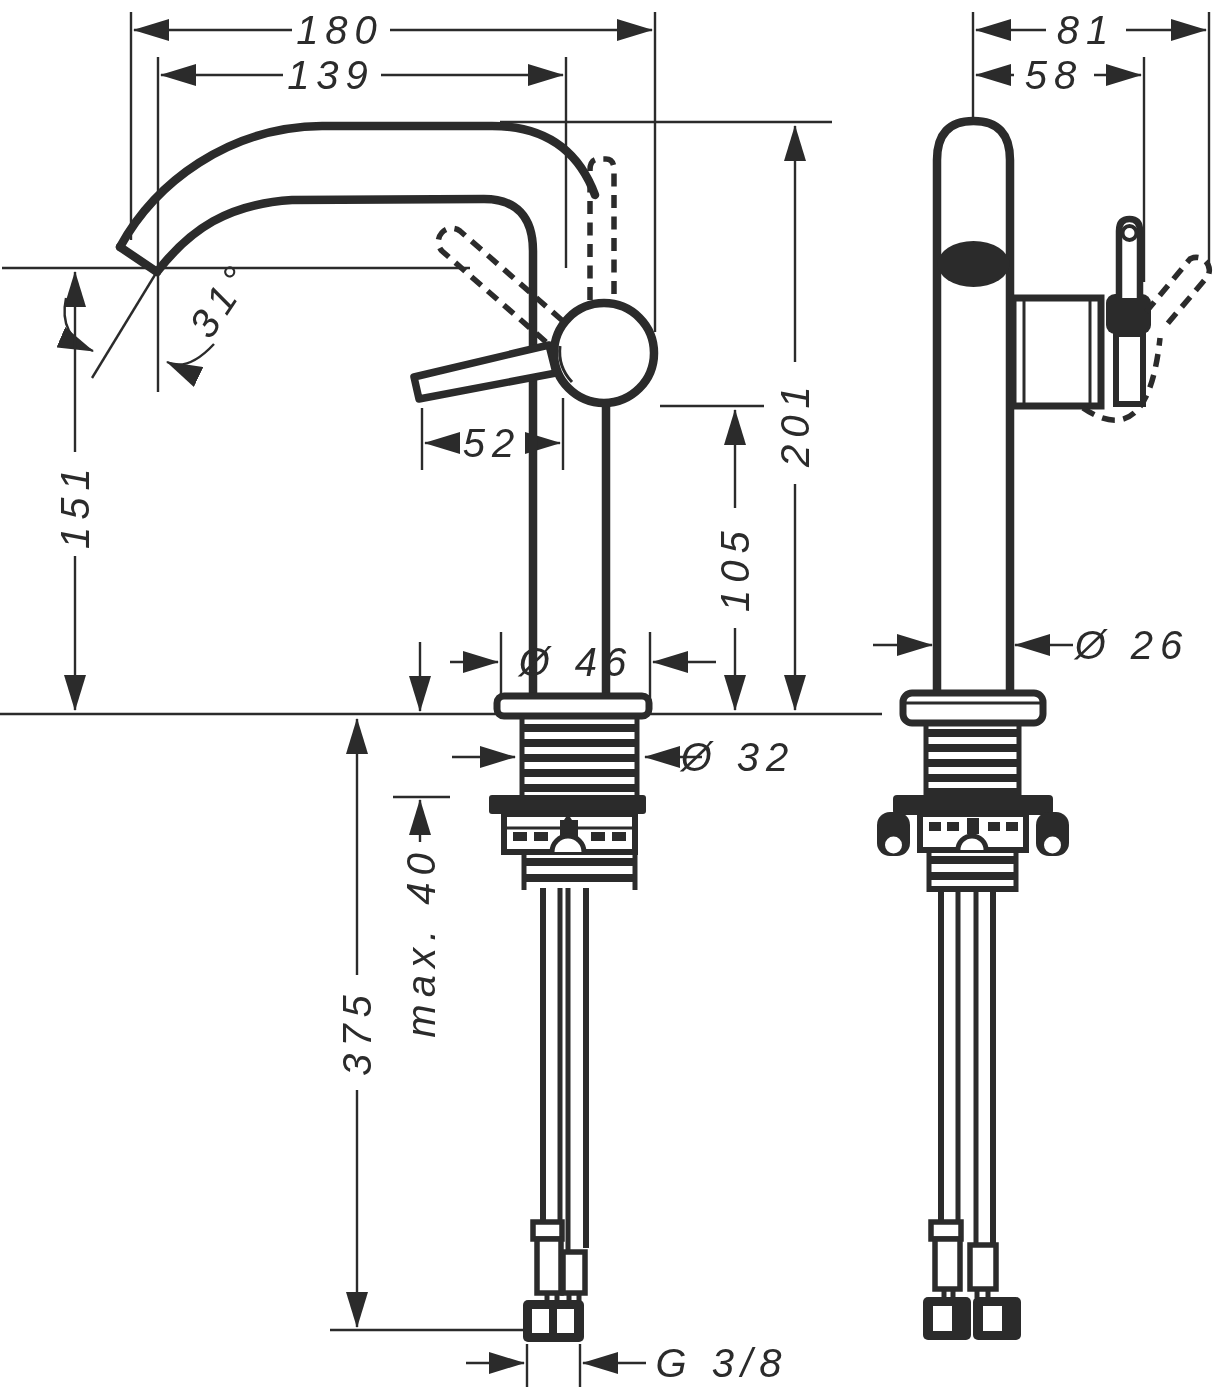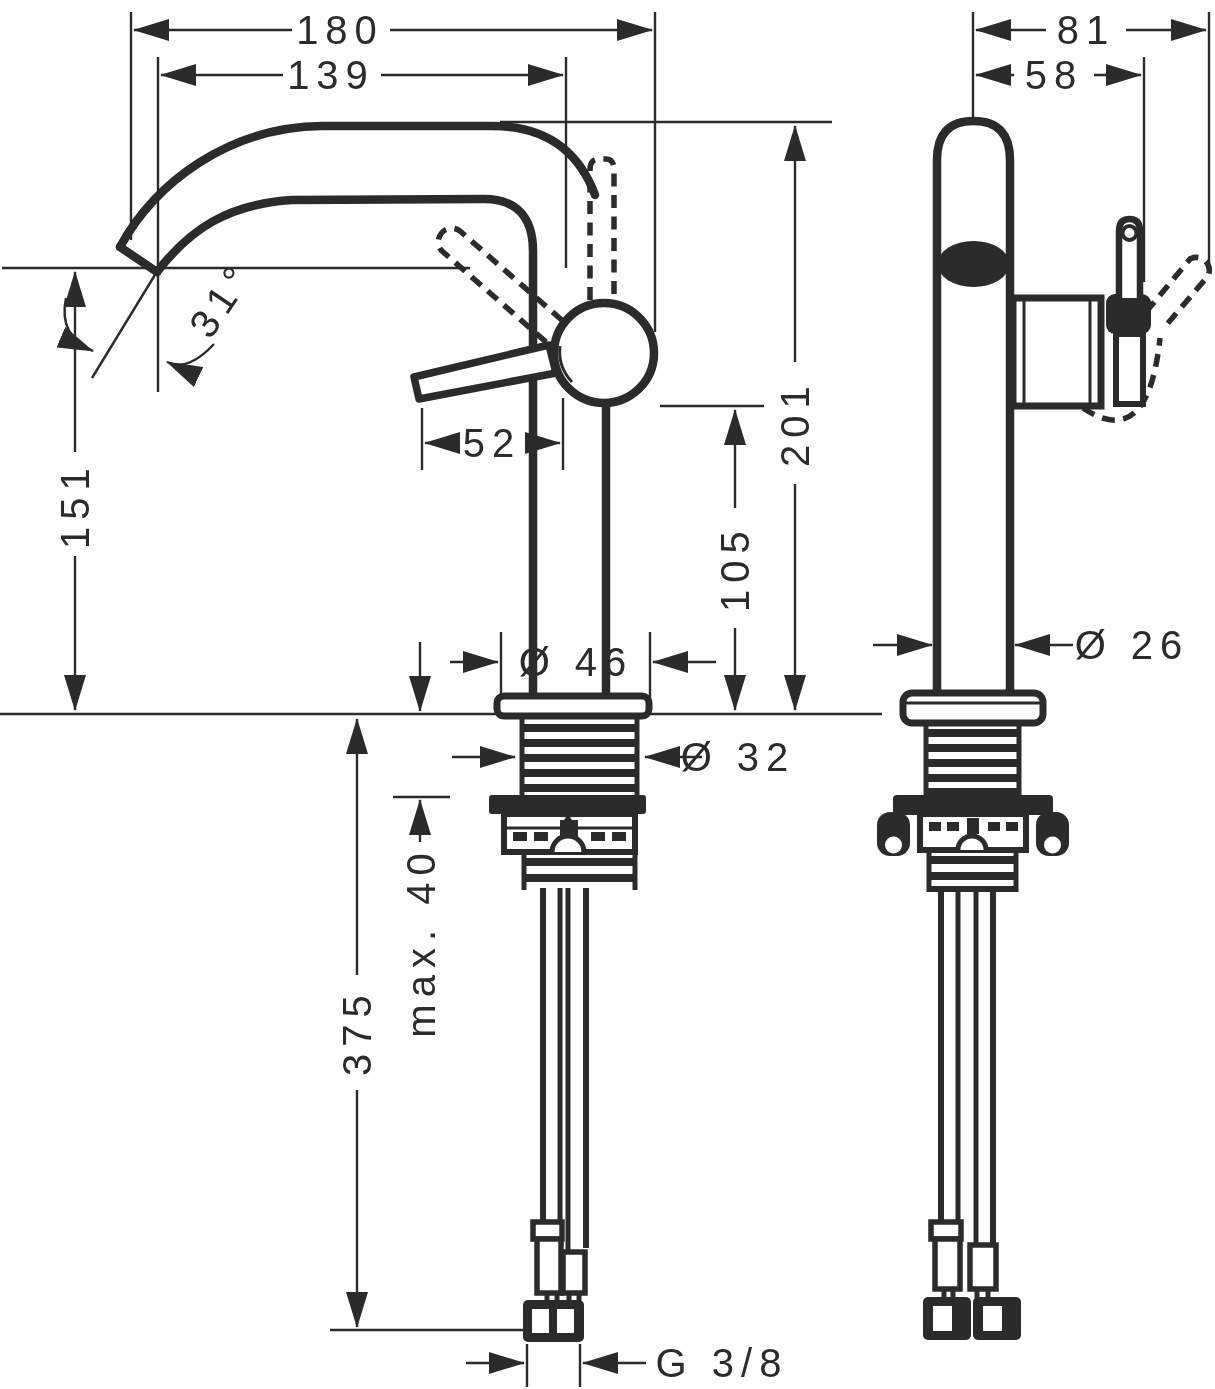--- a/index.html
+++ b/index.html
@@ -1,16 +1,16 @@
 <!DOCTYPE html>
 <html><head>
 <meta charset="utf-8">
 <style>
   html,body{margin:0;padding:0;background:#ffffff;}
-  .stage{width:1157px;height:1389px;position:relative;background:#fff;}
+  .stage{width:1157px;height:1389px;position:relative;background:#fff;font-style:italic;}
   svg text{
     font-family:"Liberation Sans","DejaVu Sans",sans-serif;
     font-size:40px;
     letter-spacing:7px;
     fill:#2b2b2b;
   }
   .thin{stroke:#2b2b2b;stroke-width:2.4;fill:none;}
   .thick{stroke:#2b2b2b;stroke-width:8.5;fill:none;stroke-linecap:round;stroke-linejoin:round;}
   .med{stroke:#2b2b2b;stroke-width:6;fill:none;stroke-linecap:butt;}
   .med5{stroke:#2b2b2b;stroke-width:5;fill:none;}

